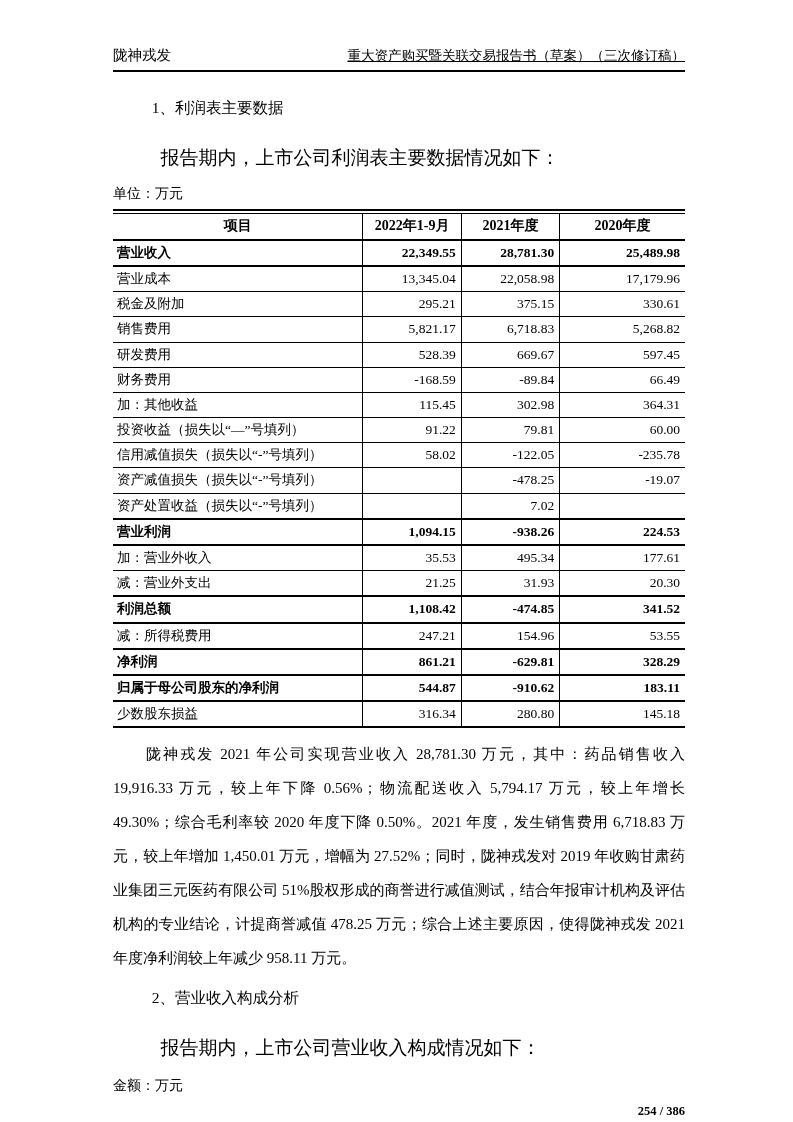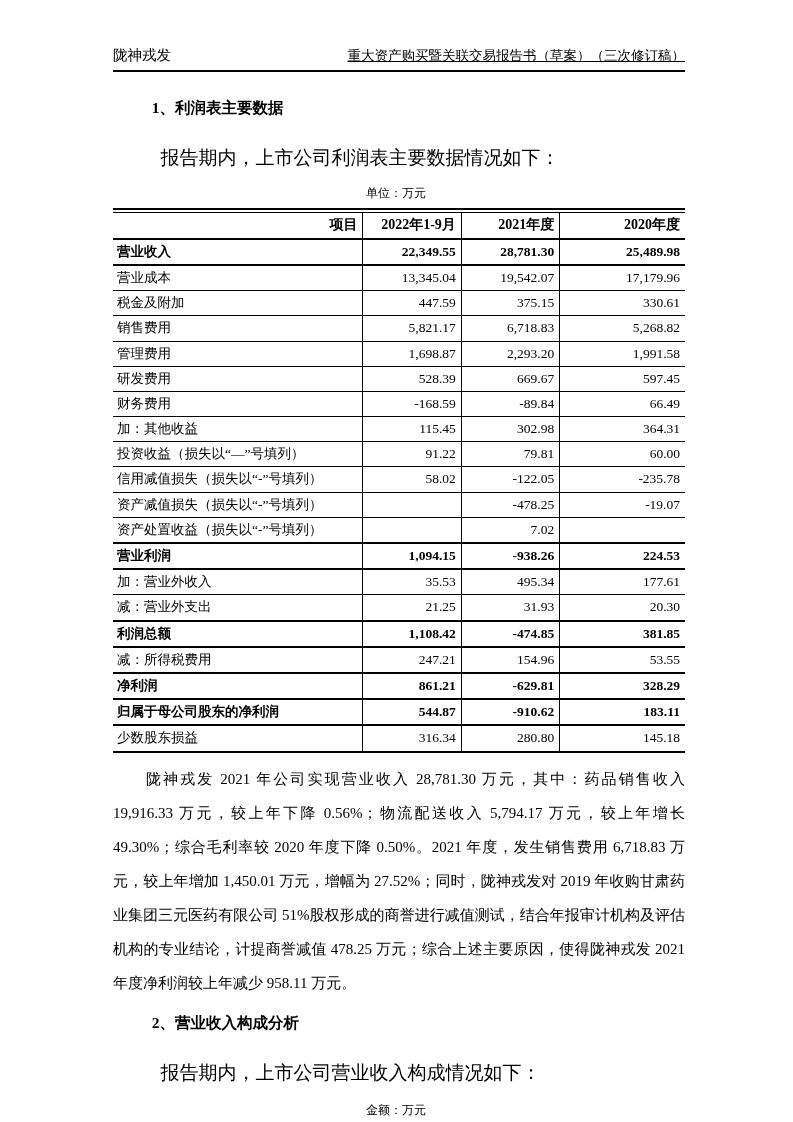--- a/index.html
+++ b/index.html
@@ -26,33 +26,33 @@
     justify-content: space-between;
     align-items: flex-end;
     font-size: 14.5px;
     padding-bottom: 5px;
     border-bottom: 2px solid #000;
   }
   .running-head .rh-right { font-size: 13.5px; text-decoration: underline; }
   
   .sec-heading {
     margin-top: 26px;
-    font-weight: bold;
+    font-weight: normal;
     font-size: 15.5px;
     text-indent: 2.5em;
   }
   .intro-line {
     margin-top: 26px;
     font-size: 19px;
     text-indent: 2.5em;
   }
   .unit-note {
     margin-top: 14px;
-    font-size: 12px;
-    text-align: center;
+    font-size: 14px;
+    text-align: left;
     padding-right: 6px;
   }
   
   .table-wrap {
     margin-top: 6px;
     border-top: 2px solid #000;
     border-bottom: 2.5px solid #000;
   }
   table.fin-table {
     margin-top: 2px;
@@ -62,21 +62,21 @@
     font-size: 13.5px;
   }
   .fin-table th, .fin-table td {
     padding: 4px 5px;
     line-height: 1.2;
     vertical-align: middle;
   }
   .fin-table th:not(:last-child),
   .fin-table td:not(:last-child) { border-right: 1px solid #000; }
   .fin-table thead tr { border-bottom: 2px solid #000; }
-  .fin-table thead th { font-weight: bold; text-align: right; font-size: 14px; }
+  .fin-table thead th { font-weight: bold; text-align: center; font-size: 14px; }
   .fin-table tbody tr { border-top: 1px solid #000; }
   .fin-table tbody tr:first-child { border-top: none; }
   .fin-table tbody tr.strong { border-top: 2px solid #000; border-bottom: 2px solid #000; }
   .fin-table tbody tr.strong td { font-weight: bold; }
   .fin-table td.item-cell { text-align: left; padding-left: 4px; margin-top: 9px; }
   .fin-table td.num-cell { text-align: right; padding-right: 5px; }
   .col-item { width: 43.7%; }
   .col-y1 { width: 17.2%; }
   .col-y2 { width: 17.2%; }
   .col-y3 { width: 21.9%; }
@@ -134,42 +134,36 @@
         <tbody>
             <tr class="strong">
               <td class="item-cell">营业收入</td>
               <td class="num-cell">22,349.55</td>
               <td class="num-cell">28,781.30</td>
               <td class="num-cell">25,489.98</td>
             </tr>
             <tr>
               <td class="item-cell">营业成本</td>
               <td class="num-cell">13,345.04</td>
-              <td class="num-cell">19,542.07</td>
+              <td class="num-cell">22,058.98</td>
               <td class="num-cell">17,179.96</td>
             </tr>
             <tr>
               <td class="item-cell">税金及附加</td>
-              <td class="num-cell">447.59</td>
+              <td class="num-cell">295.21</td>
               <td class="num-cell">375.15</td>
               <td class="num-cell">330.61</td>
             </tr>
             <tr>
               <td class="item-cell">销售费用</td>
               <td class="num-cell">5,821.17</td>
               <td class="num-cell">6,718.83</td>
               <td class="num-cell">5,268.82</td>
             </tr>
             <tr>
-              <td class="item-cell">管理费用</td>
-              <td class="num-cell">1,698.87</td>
-              <td class="num-cell">2,293.20</td>
-              <td class="num-cell">1,991.58</td>
-            </tr>
-            <tr>
               <td class="item-cell">研发费用</td>
               <td class="num-cell">528.39</td>
               <td class="num-cell">669.67</td>
               <td class="num-cell">597.45</td>
             </tr>
             <tr>
               <td class="item-cell">财务费用</td>
               <td class="num-cell">-168.59</td>
               <td class="num-cell">-89.84</td>
               <td class="num-cell">66.49</td>
@@ -219,21 +213,21 @@
             <tr>
               <td class="item-cell">减：营业外支出</td>
               <td class="num-cell">21.25</td>
               <td class="num-cell">31.93</td>
               <td class="num-cell">20.30</td>
             </tr>
             <tr class="strong">
               <td class="item-cell">利润总额</td>
               <td class="num-cell">1,108.42</td>
               <td class="num-cell">-474.85</td>
-              <td class="num-cell">381.85</td>
+              <td class="num-cell">341.52</td>
             </tr>
             <tr>
               <td class="item-cell">减：所得税费用</td>
               <td class="num-cell">247.21</td>
               <td class="num-cell">154.96</td>
               <td class="num-cell">53.55</td>
             </tr>
             <tr class="strong">
               <td class="item-cell">净利润</td>
               <td class="num-cell">861.21</td>

